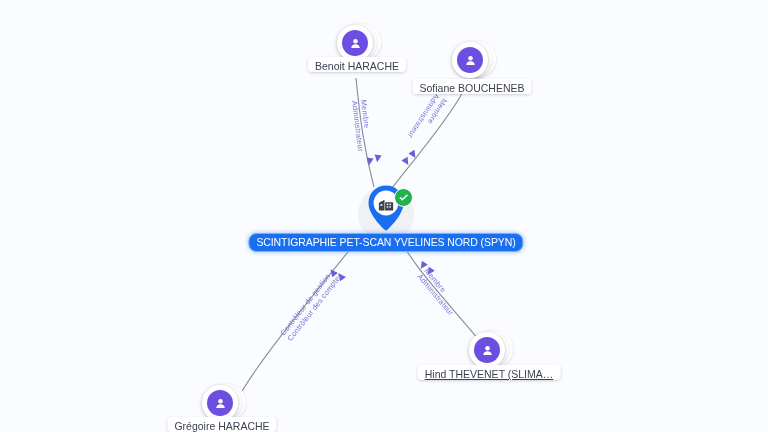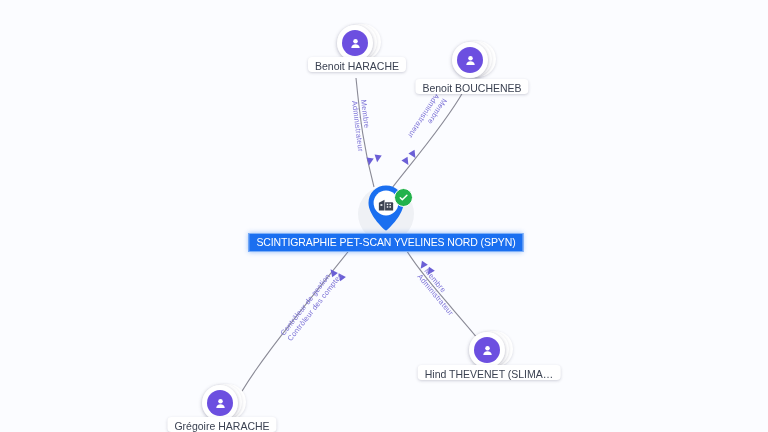--- a/index.html
+++ b/index.html
@@ -124,21 +124,21 @@
   }
   .check-badge svg { display: block; }
 
   #company-label {
     position: absolute;
     left: 386px;
     top: 233px;
     transform: translateX(-50%);
     background: #1a6ff0;
     border: 1.5px solid #7fb0f7;
-    border-radius: 0;
+    border-radius: 8px;
     color: #ffffff;
     font-size: 10.5px;
     letter-spacing: -0.1px;
     padding: 2px 7px 3px 7px;
     white-space: nowrap;
     box-shadow: 0 0 5px rgba(26,111,240,0.45);
   }
 </style>
 </head>
 <body>
@@ -212,38 +212,38 @@
       <div class="avatar-ring">
         <div class="avatar-circle">
           <svg width="15" height="15" viewBox="0 0 24 24">
             <circle cx="12" cy="8.5" r="3.6" fill="#ffffff"></circle>
             <path d="M5.2 19.2c0-3.9 3.1-6.2 6.8-6.2s6.8 2.3 6.8 6.2z" fill="#ffffff"></path>
           </svg>
         </div>
       </div>
     </div>
   </div>
-  <div class="node-label" style="left:472px; top:79px;">Benoit BOUCHENEB</div>
+  <div class="node-label" style="left:472px; top:79px;">Sofiane BOUCHENEB</div>
 
   <div class="person-node" style="left:489px; top:350px;">
     <div class="stack">
       <div class="stack-card c3"></div>
       <div class="stack-card c2"></div>
       <div class="stack-card c1"></div>
       <div class="avatar-ring">
         <div class="avatar-circle">
           <svg width="15" height="15" viewBox="0 0 24 24">
             <circle cx="12" cy="8.5" r="3.6" fill="#ffffff"></circle>
             <path d="M5.2 19.2c0-3.9 3.1-6.2 6.8-6.2s6.8 2.3 6.8 6.2z" fill="#ffffff"></path>
           </svg>
         </div>
       </div>
     </div>
   </div>
-  <div class="node-label" style="left:489px; top:365px;">Hind THEVENET (SLIMA…</div>
+  <div class="node-label" style="left:489px; top:365px;text-decoration:underline;">Hind THEVENET (SLIMA…</div>
 
   <div class="person-node" style="left:222px; top:403px;">
     <div class="stack">
       <div class="stack-card c3"></div>
       <div class="stack-card c2"></div>
       <div class="stack-card c1"></div>
       <div class="avatar-ring">
         <div class="avatar-circle">
           <svg width="15" height="15" viewBox="0 0 24 24">
             <circle cx="12" cy="8.5" r="3.6" fill="#ffffff"></circle>

